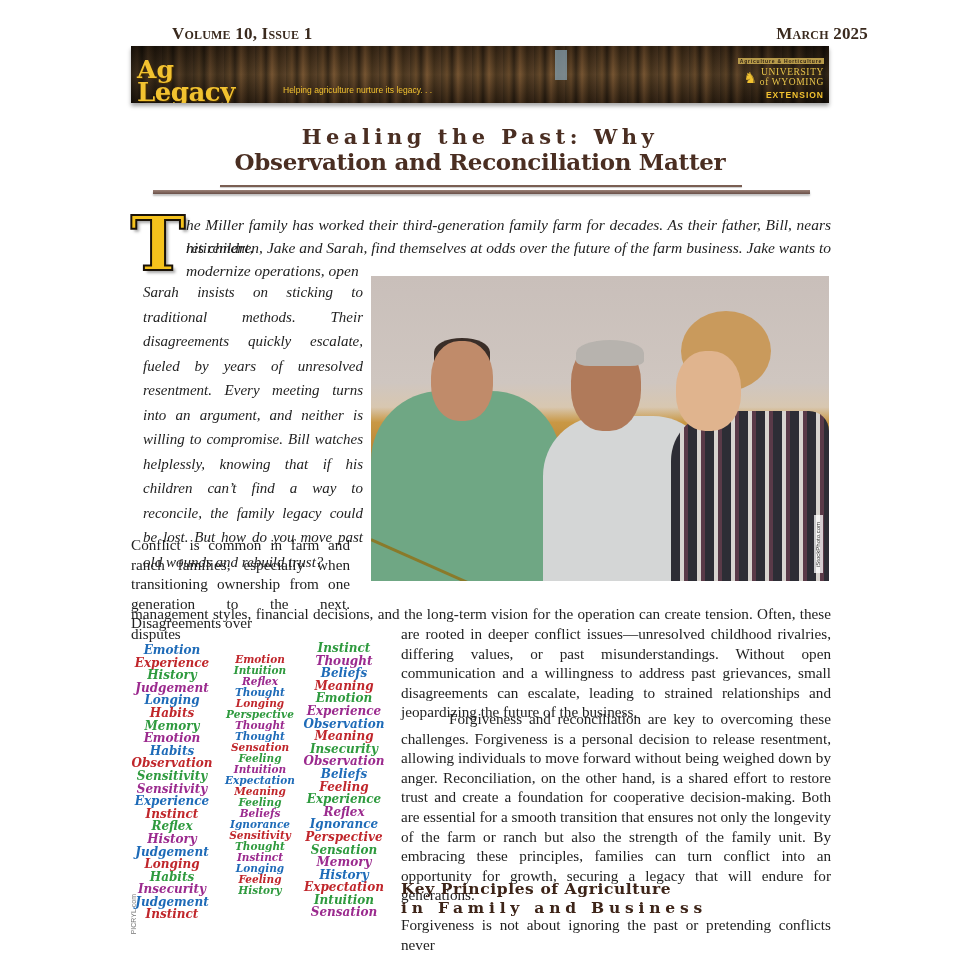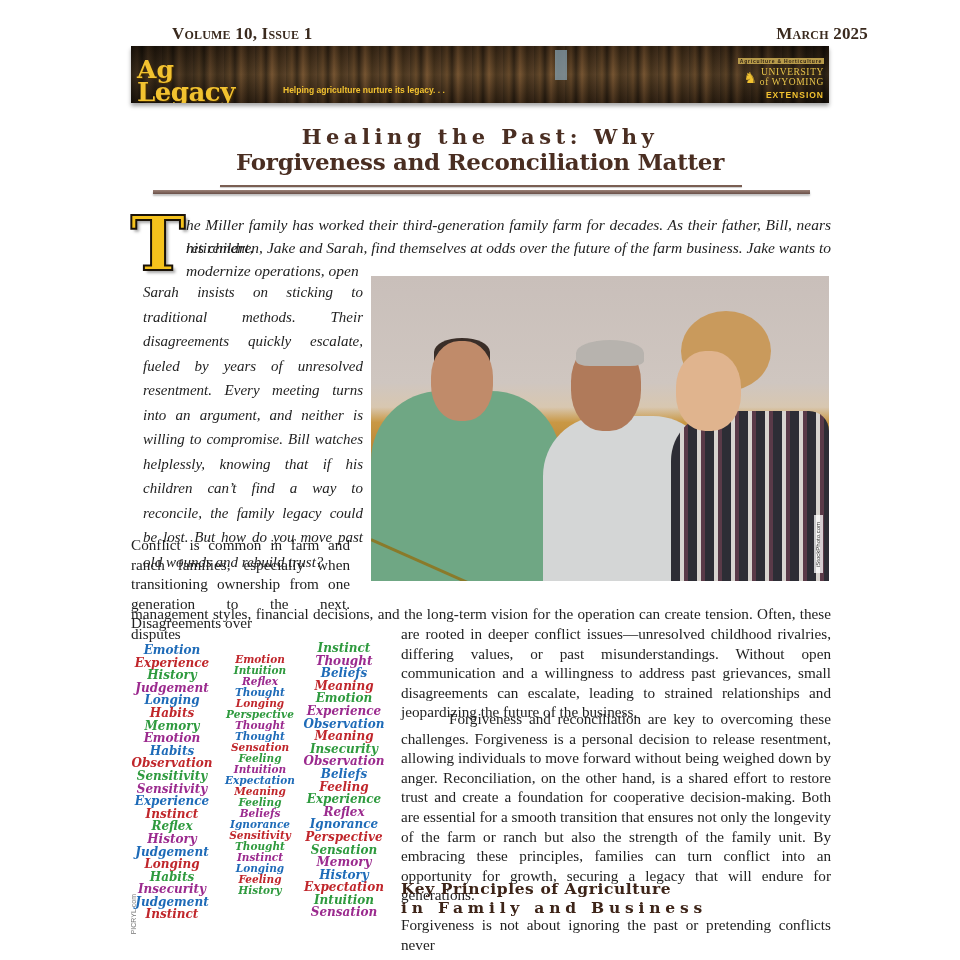--- a/index.html
+++ b/index.html
@@ -15,21 +15,21 @@
         repeating-linear-gradient(90deg, #3b2a18 0px, #5a3e22 6px, #2a1d10 11px, #6b4a2a 17px, #3a2815 24px, #4c3520 31px),
         #3a2a18;
       box-shadow: 0 3px 4px rgba(0,0,0,0.35);
     }
     .banner::after { content: ""; position: absolute; inset: 0;
       background: linear-gradient(180deg, rgba(0,0,0,0.25), rgba(255,220,150,0.08) 50%, rgba(0,0,0,0.35)); }
     .banner .window { position: absolute; left: 424px; top: 4px; width: 12px; height: 30px; background: #8aa6b8; opacity: 0.7; z-index: 1; }
     .logo { position: absolute; left: 6px; top: 12px; z-index: 2; color: #f2c230; font-family: "DejaVu Serif", serif; font-weight: bold; line-height: 0.92; text-shadow: 1px 1px 0 #4a3000; }
     .logo .l1 { font-size: 25px; display: block; }
     .logo .l2 { font-size: 26px; display: block; letter-spacing: -0.5px; }
-    .tagline { position: absolute; left: 152px; top: 39px; z-index: 2; color: #f2c230; font-family: "Liberation Sans", sans-serif; font-weight: bold; font-size: 8.5px; }
+    .tagline { position: absolute; left: 152px; top: 39px; z-index: 2; color: #f2c230; font-family: "Liberation Sans", sans-serif; font-weight: normal; font-size: 8.5px; }
     .uw { position: absolute; right: 5px; top: 3px; z-index: 2; text-align: right; font-family: "Liberation Sans", sans-serif; }
     .uw .dept { display: inline-block; background: #b79a4a; color: #2a1d10; font-size: 5px; font-weight: bold; padding: 0 2px; letter-spacing: 0.8px; }
     .uw .row { display: flex; align-items: center; justify-content: flex-end; gap: 3px; margin-top: 1px; }
     .uw .cowboy { color: #f2c230; font-size: 15px; line-height: 1; }
     .uw .names { color: #e8c44a; font-size: 9.5px; line-height: 1.05; letter-spacing: 0.6px; font-family: "Liberation Serif", serif; }
     .uw .ext { color: #f2c230; font-size: 8.5px; font-weight: bold; letter-spacing: 1px; margin-top: 2px; }
 
     .title { position: absolute; left: 140px; top: 124px; width: 680px; text-align: center; color: #4a2e22; font-family: "DejaVu Serif", serif; font-weight: bold; }
     .title .t1 { font-size: 21px; letter-spacing: 4.5px; line-height: 25px; display: block; }
     .title .t2 { font-size: 23px; letter-spacing: -0.3px; line-height: 25px; display: block; }
@@ -99,21 +99,21 @@
         <div>UNIVERSITY</div>
         <div>of WYOMING</div>
       </div>
     </div>
     <div class="ext">EXTENSION</div>
   </div>
 </div>
 
 <div class="title">
   <span class="t1">Healing the Past: Why</span>
-  <span class="t2">Forgiveness and Reconciliation Matter</span>
+  <span class="t2">Observation and Reconciliation Matter</span>
 </div>
 <div class="rule-thin"></div>
 <div class="rule-thick"></div>
 
 <div class="dropcap">T</div>
 <div class="intro l1">he Miller family has worked their third-generation family farm for decades. As their father, Bill, nears retirement,</div>
 <div class="intro l2">his children, Jake and Sarah, find themselves at odds over the future of the farm business. Jake wants to</div>
 <div class="intro l3">modernize operations, open</div>
 <div class="intro col">Sarah insists on sticking to traditional methods. Their disagreements quickly escalate, fueled by years of unresolved resentment. Every meeting turns into an argument, and neither is willing to compromise. Bill watches helplessly, knowing that if his children can’t find a way to reconcile, the family legacy could be lost. But how do you move past old wounds and rebuild trust?</div>
 

